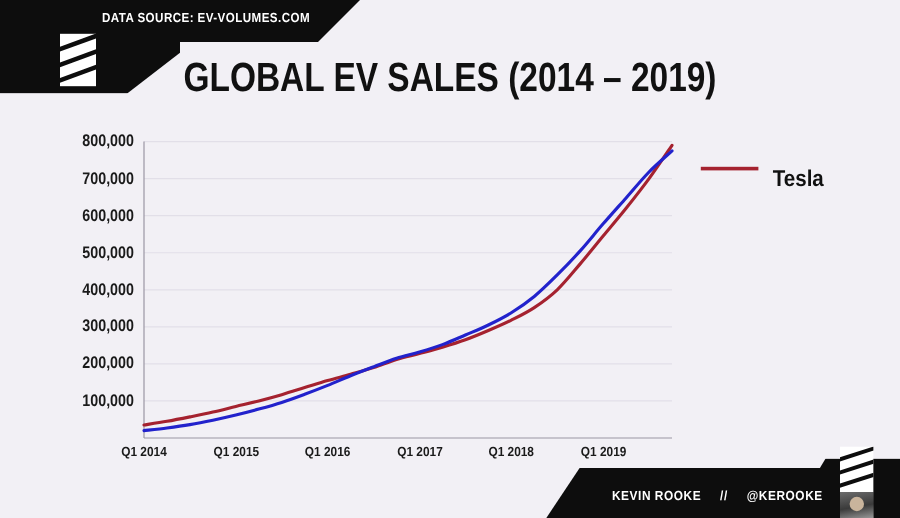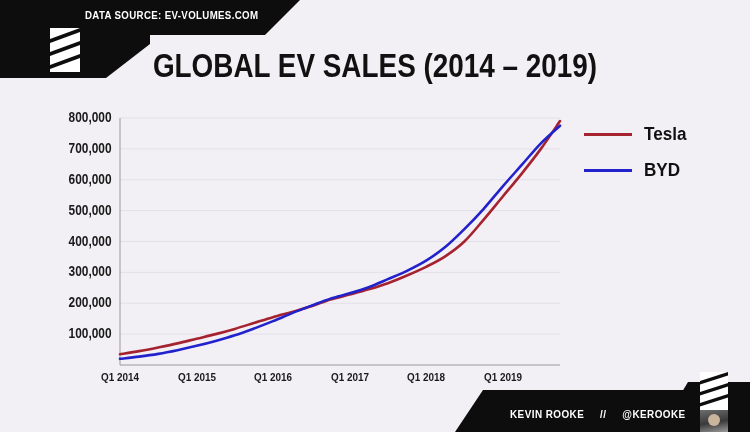--- a/index.html
+++ b/index.html
@@ -64,21 +64,21 @@
   .xtick{
     position:absolute;
     font-size:11px; font-weight:bold; color:#1a1a1a;
     text-align:center; white-space:nowrap;
     font-family:"Liberation Sans Narrow","Liberation Sans",sans-serif;
     transform:scaleX(0.9); transform-origin:center center;
   }
 
   
   .legend{ position:absolute; left:584px; top:116px; }
-  .legend-row{ display:flex; align-items:center; height:36px; }
+  .legend-row{ display:flex; height:36px;margin-top:23px; }
   .legend-swatch{ width:48px; height:3px; margin-right:12px; }
   .legend-label{
     font-size:19px; font-weight:bold; color:#111111;
     font-family:"Liberation Sans Narrow","Liberation Sans",sans-serif;
     transform:scaleX(0.9); transform-origin:left center;
   }
 
   
   .footer-bar{
     position:absolute; left:455px; bottom:0; width:295px; height:42px;
@@ -169,24 +169,20 @@
       <div class="xtick" style="left: 386.087px; width: 80px; top: 371px;">Q1 2018</div>
       <div class="xtick" style="left: 462.609px; width: 80px; top: 371px;">Q1 2019</div>
     </div>
 </div>
 
 <div class="legend" id="legend">
     <div class="legend-row">
       <div class="legend-swatch" style="background: rgb(165, 34, 47);"></div>
       <div class="legend-label">Tesla</div>
     </div>
-    <div class="legend-row">
-      <div class="legend-swatch" style="background: rgb(34, 34, 204);"></div>
-      <div class="legend-label">BYD</div>
-    </div>
   </div>
 
 <div class="footer-corner"></div>
 <div class="footer-bar"></div>
 <div class="footer-text">
   <span>KEVIN ROOKE</span>
   <span class="footer-sep">//</span>
   <span>@KEROOKE</span>
 </div>
 <svg class="footer-logo" viewBox="0 0 28 38">

